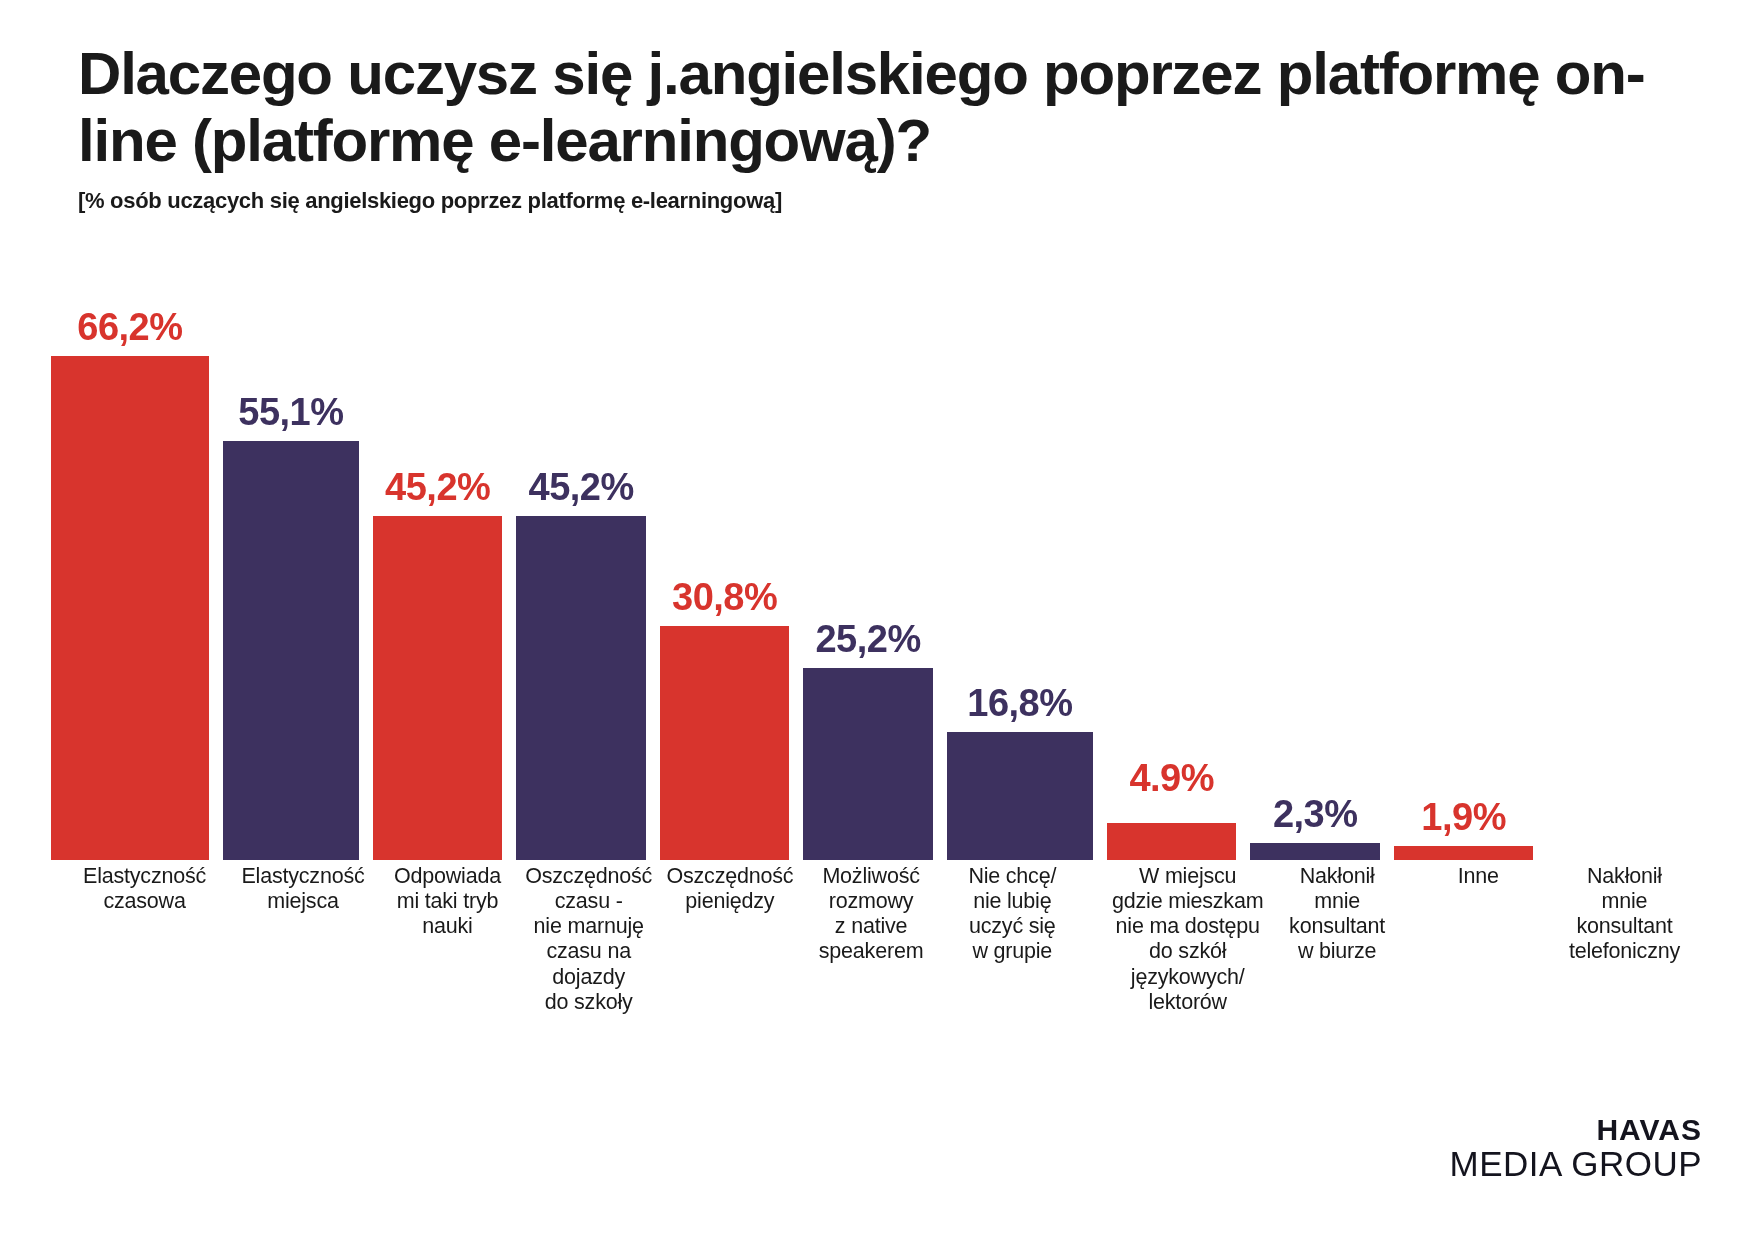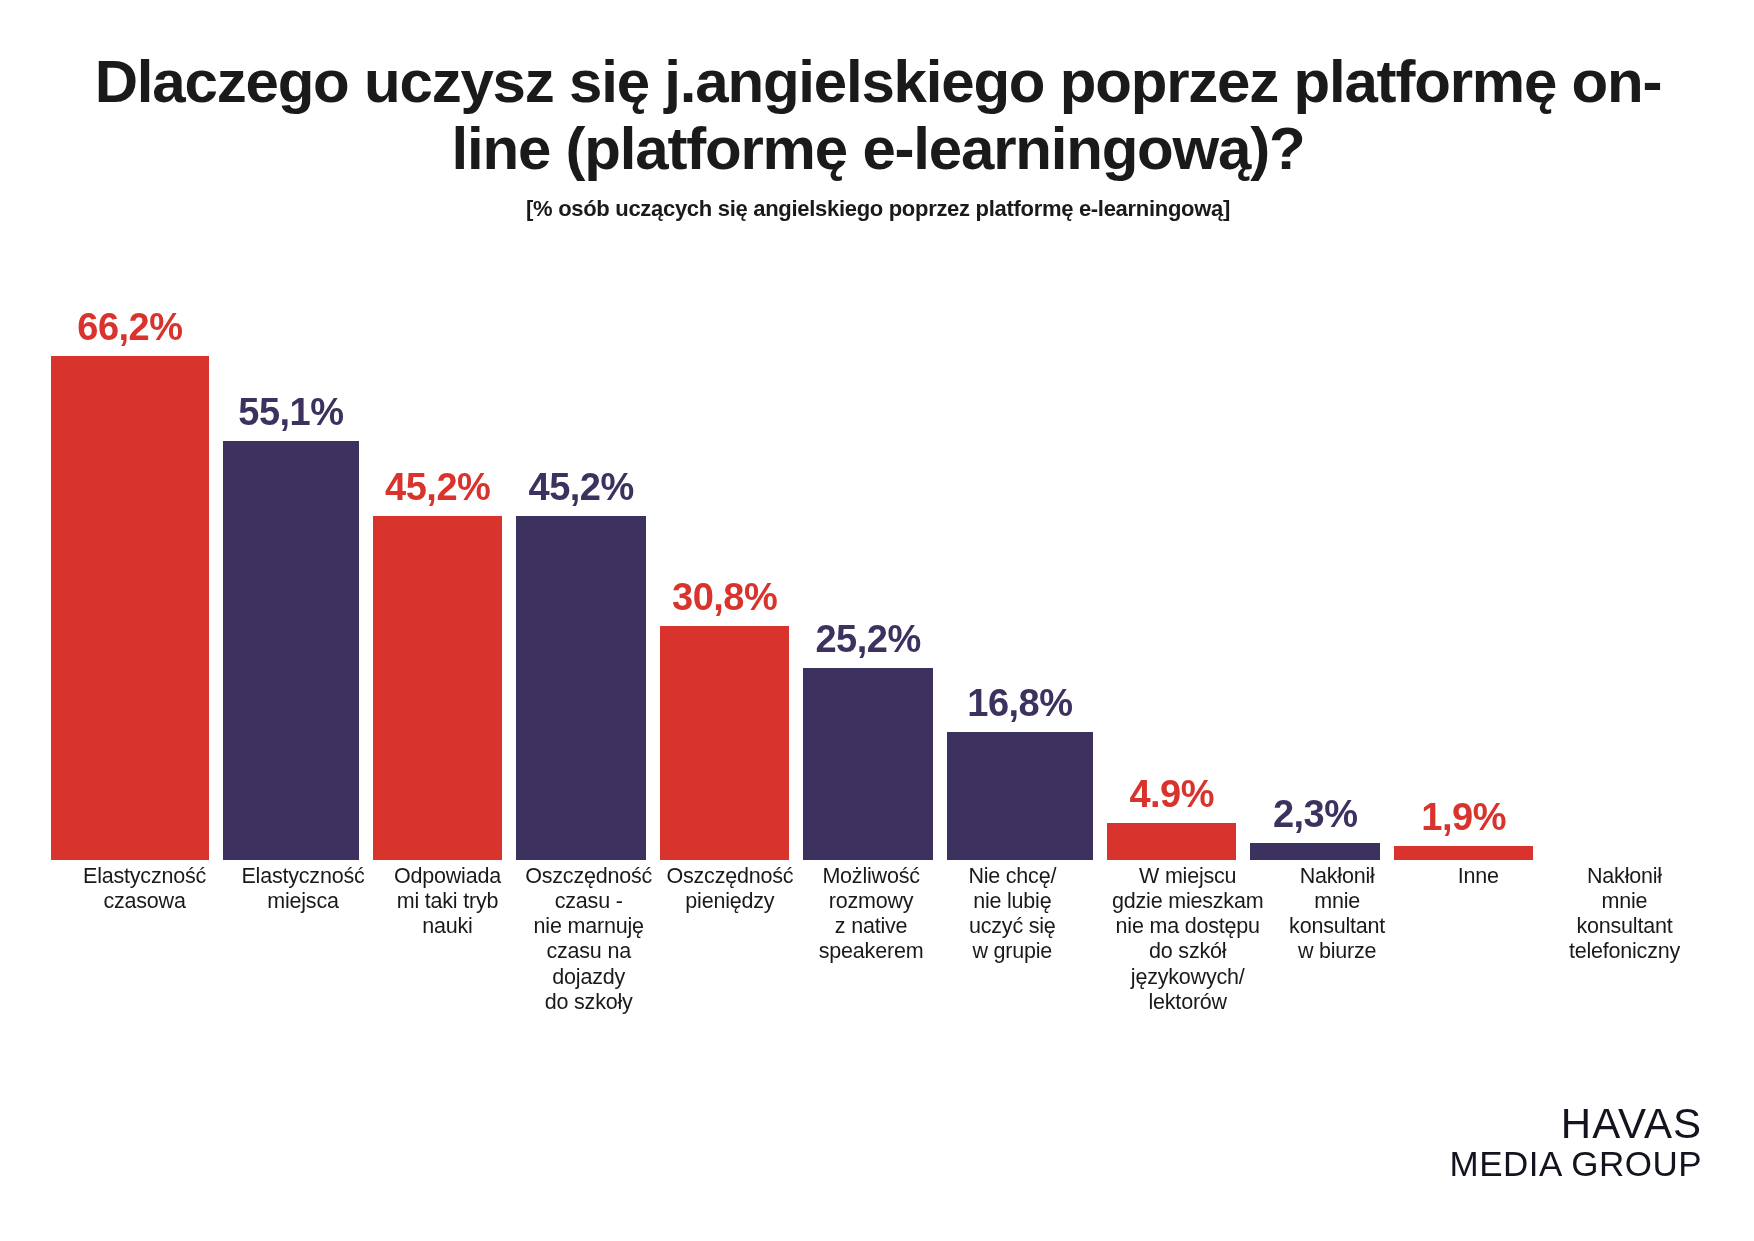--- a/index.html
+++ b/index.html
@@ -17,23 +17,22 @@
   .page {
     position: relative;
     width: 1754px;
     height: 1241px;
     box-sizing: border-box;
   }
   
   .header {
     position: absolute;
     left: 78px;
-    top: 48px;
+    top: 40px;
     width: 1600px;
-    text-align: center;
   }
   .chart-title {
     font-size: 60px;
     line-height: 1.12;
     font-weight: bold;
     color: #1a1a1a;
     letter-spacing: -1.2px;
     margin: 0;
     white-space: pre-line;
   }
@@ -101,22 +100,22 @@
   }
   
   .logo {
     position: absolute;
     right: 52px;
     bottom: 58px;
     text-align: right;
     color: #14141e;
   }
   .logo-top {
-    font-size: 42px;
-    font-weight: normal;
+    font-size: 30px;
+    font-weight: bold;
     letter-spacing: 1px;
     line-height: 1;
     display: block;
   }
   .logo-bottom {
     font-size: 35px;
     font-weight: 300;
     letter-spacing: 0.5px;
     line-height: 1.1;
     display: block;
@@ -156,21 +155,21 @@
           <div class="bar-rect" style="height: 234.489px; background: rgb(216, 52, 45); width: calc(100% - 14px);"></div>
         </div>
         <div class="bar-slot" style="width: 8.74873%;">
           <div class="bar-value" style="color: rgb(61, 49, 95);">25,2%</div>
           <div class="bar-rect" style="height: 191.855px; background: rgb(61, 49, 95); width: calc(100% - 14px);"></div>
         </div>
         <div class="bar-slot" style="width: 9.76602%;">
           <div class="bar-value" style="color: rgb(61, 49, 95);">16,8%</div>
           <div class="bar-rect" style="height: 127.903px; background: rgb(61, 49, 95); width: calc(100% - 14px);"></div>
         </div>
-        <div class="bar-slot" style="width: 8.74873%;">
+        <div class="bar-slot" style="width: 8.74873%; gap: 16px;">
           <div class="bar-value" style="color: rgb(216, 52, 45);">4.9%</div>
           <div class="bar-rect" style="height: 37.3051px; background: rgb(216, 52, 45); width: calc(100% - 14px);"></div>
         </div>
         <div class="bar-slot" style="width: 8.74873%;">
           <div class="bar-value" style="color: rgb(61, 49, 95);">2,3%</div>
           <div class="bar-rect" style="height: 17.5106px; background: rgb(61, 49, 95); width: calc(100% - 14px);"></div>
         </div>
         <div class="bar-slot" style="width: 9.3591%;">
           <div class="bar-value" style="color: rgb(216, 52, 45);">1,9%</div>
           <div class="bar-rect" style="height: 14.4653px; background: rgb(216, 52, 45); width: calc(100% - 14px);"></div>

